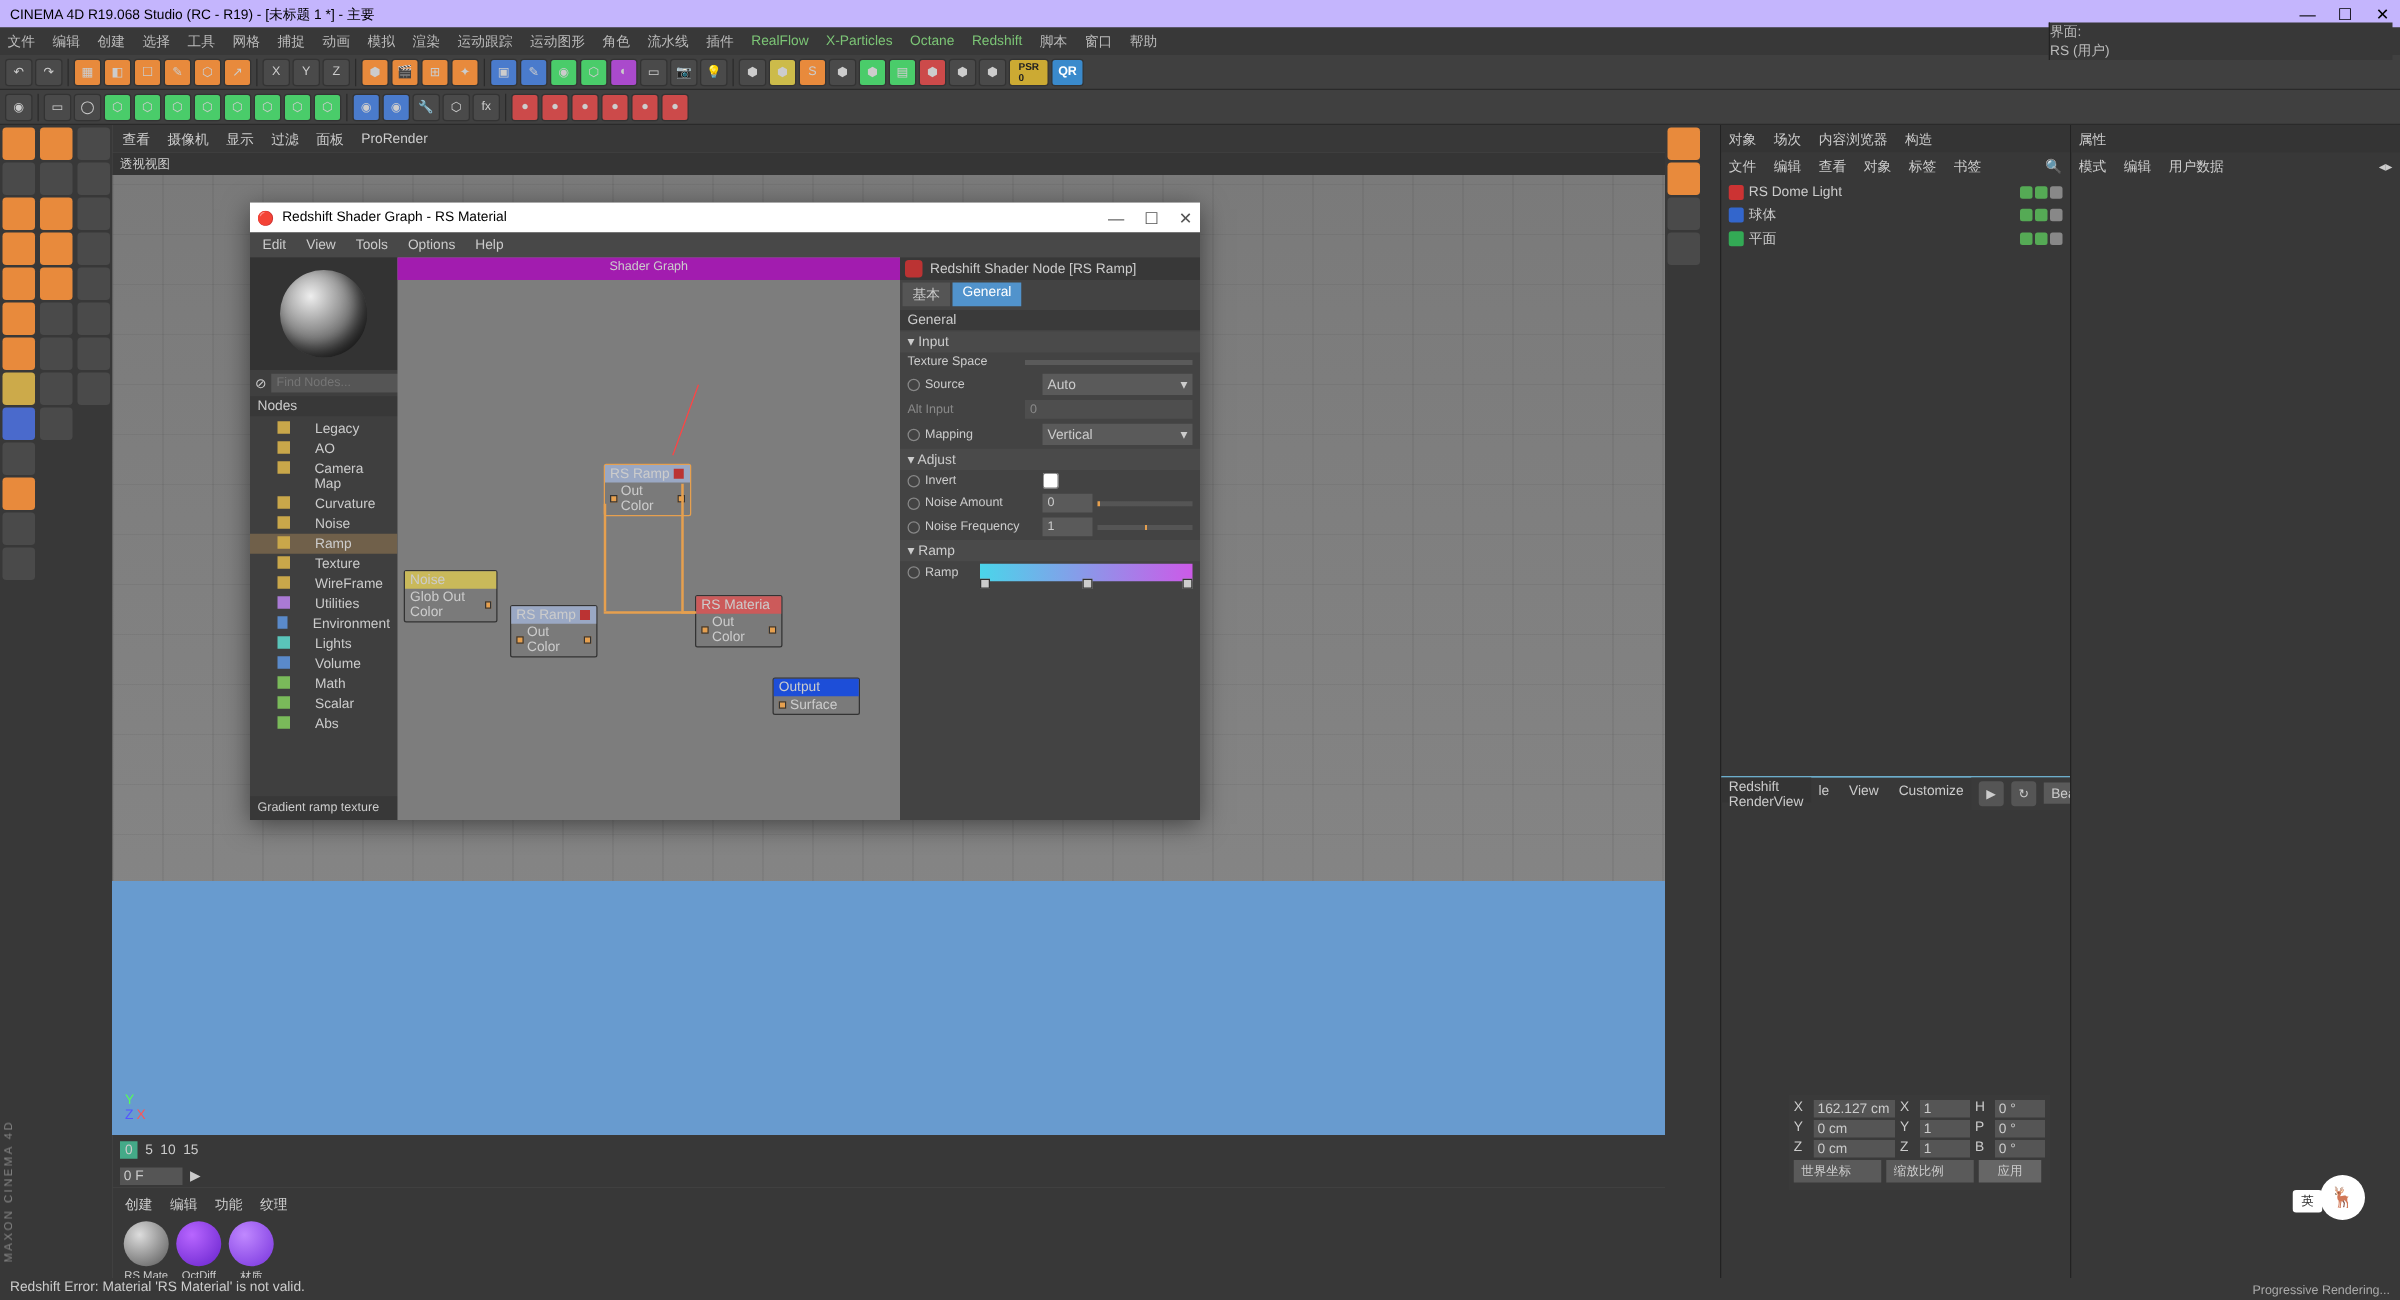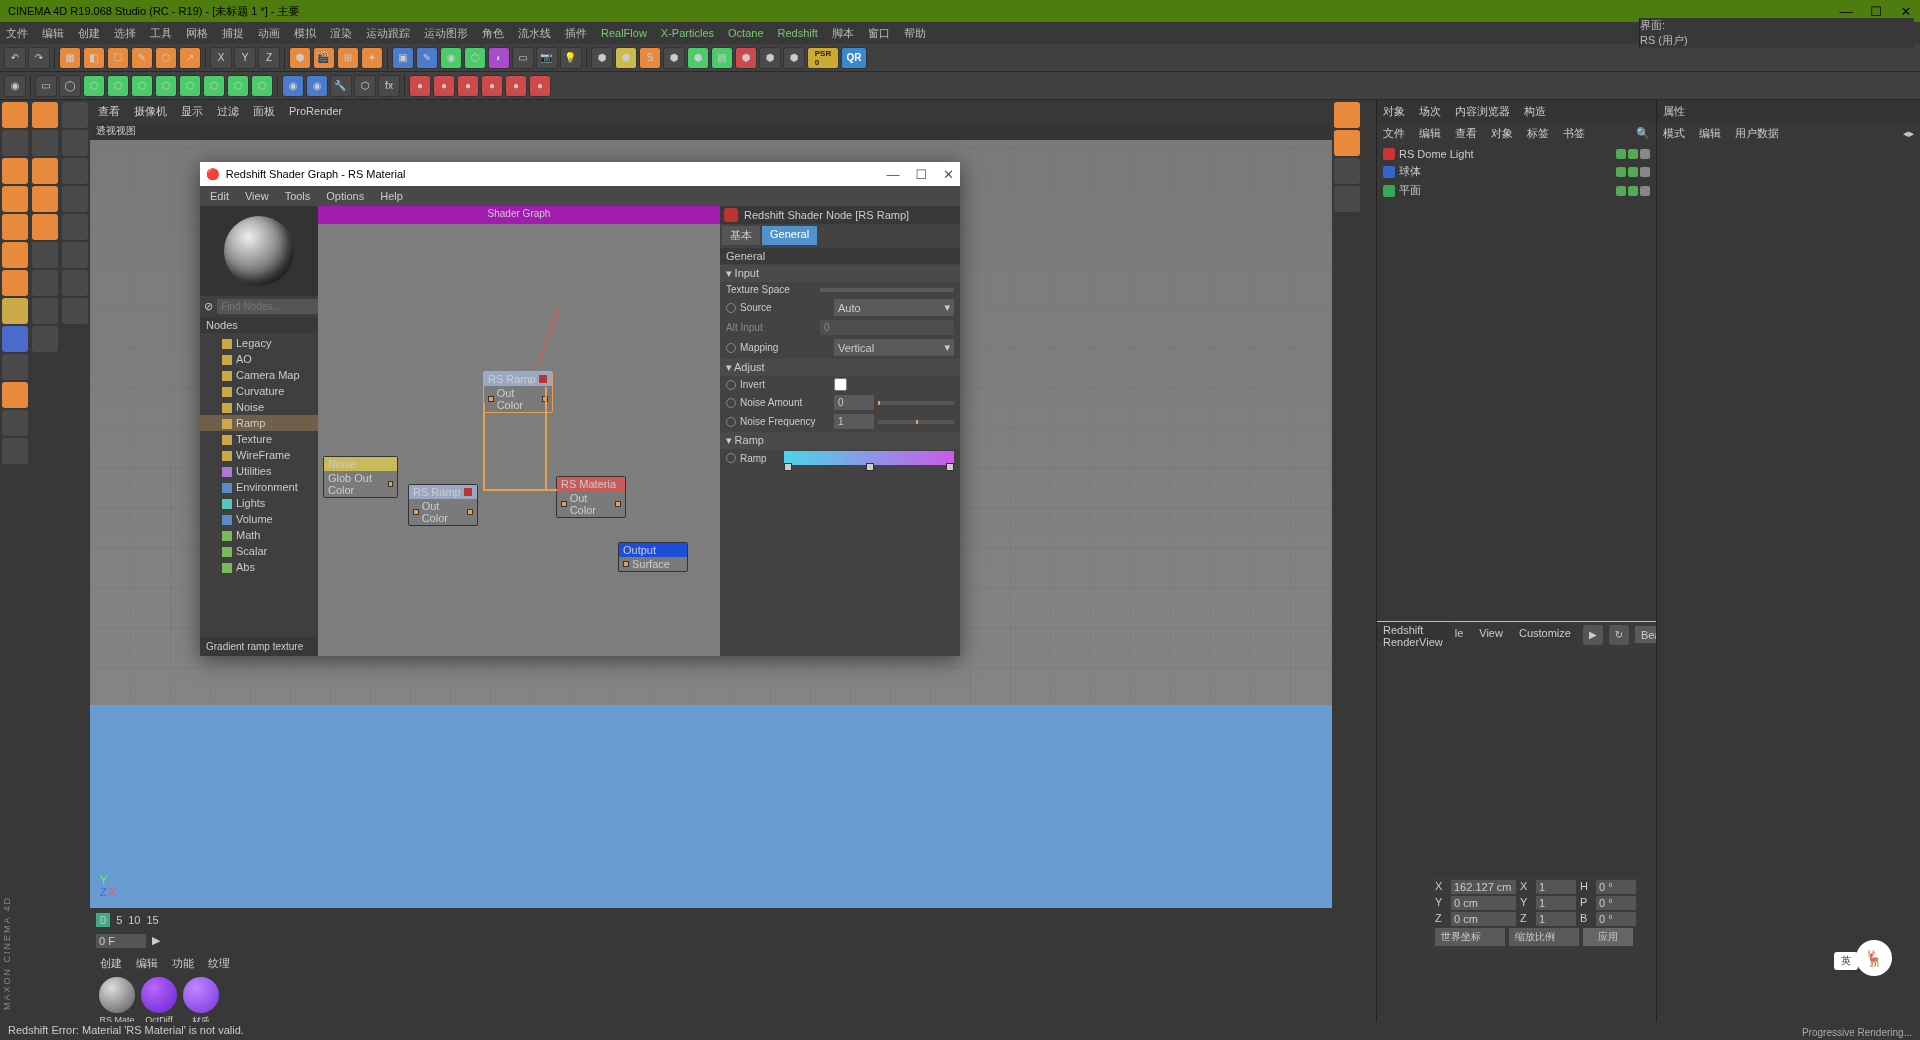--- a/index.html
+++ b/index.html
@@ -1,17 +1,17 @@
 <!DOCTYPE html>
 <html><head>
 <meta charset="utf-8">
 <style>
 *{margin:0;padding:0;box-sizing:border-box;font-family:"Microsoft YaHei",Arial,sans-serif;font-size:11px;color:#ccc;user-select:none}
 body{background:#383838;overflow:hidden}
-.titlebar{height:22px;background:#4d7c0f;color:#000;display:flex;align-items:center;padding:0 8px;justify-content:space-between}
+.titlebar{height:22px;background:#c4b5fd;color:#000;display:flex;align-items:center;padding:0 8px;justify-content:space-between}
 .titlebar span{color:#000}
 .winbtns{display:flex;gap:18px}
 .winbtns div{width:12px;height:12px;color:#000;font-size:13px;display:flex;align-items:center;justify-content:center;cursor:pointer}
 .menubar{height:22px;background:#383838;display:flex;align-items:center;padding:0 6px;gap:14px}
 .menubar span{color:#bbb;cursor:pointer}
 .menubar .green{color:#7cc576}
 .menubar .right{margin-left:auto;display:flex;gap:0}
 .toolbar{height:28px;background:#404040;display:flex;align-items:center;padding:2px 4px;gap:2px;border-bottom:1px solid #2a2a2a}
 .tbtn{width:22px;height:22px;background:#4a4a4a;border:1px solid #333;border-radius:3px;display:flex;align-items:center;justify-content:center;cursor:pointer;font-size:10px}
 .tbtn.o{background:#E88A3C}
@@ -93,21 +93,21 @@
 .dlg-title .dlgbtns div{color:#555;cursor:pointer;font-size:13px}
 .dlg-menu{height:20px;background:#484848;display:flex;align-items:center;gap:16px;padding:0 10px}
 .dlg-body{flex:1;display:flex}
 .nodepanel{width:118px;background:#3f3f3f;display:flex;flex-direction:column}
 .preview{width:100%;height:90px;background:#333;display:flex;align-items:center;justify-content:center}
 .pball{width:70px;height:70px;border-radius:50%;background:radial-gradient(circle at 35% 30%,#eee,#666 60%,#222);box-shadow:inset -6px -6px 12px rgba(0,0,0,.6)}
 .findbar{padding:3px 4px;display:flex;gap:4px;align-items:center}
 .findbar input{flex:1;background:#555;border:none;padding:2px 4px;color:#ccc;font-size:10px}
 .nodehdr{padding:2px 6px;background:#383838}
 .nodetree{flex:1;overflow:auto;padding:2px 0}
-.nitem{padding:2px 6px 2px 22px;cursor:pointer;display:flex;align-items:flex-end;gap:4px}
+.nitem{padding:2px 6px 2px 22px;cursor:pointer;display:flex;align-items:flex-start;gap:20px}
 .nitem.sel{background:#70604a}
 .nsq{width:10px;height:10px;background:#c9a74a}
 .nsq.g{background:#7aba5a}
 .nsq.b{background:#5a8aca}
 .nsq.v{background:#aa7ad5}
 .nsq.c{background:#5ac5ba}
 .nfoot{padding:4px 6px;background:#383838;font-size:10px}
 .graph{flex:1;background:#7d7d7d;position:relative;padding-top:18px}
 .graphhdr{position:absolute;top:0;left:0;right:0;height:18px;background:#a21caf;text-align:center;font-size:10px;padding:2px}
 .node{position:absolute;background:#7a7a7a;border:1px solid #333;border-radius:2px;min-width:70px;font-size:10px}

